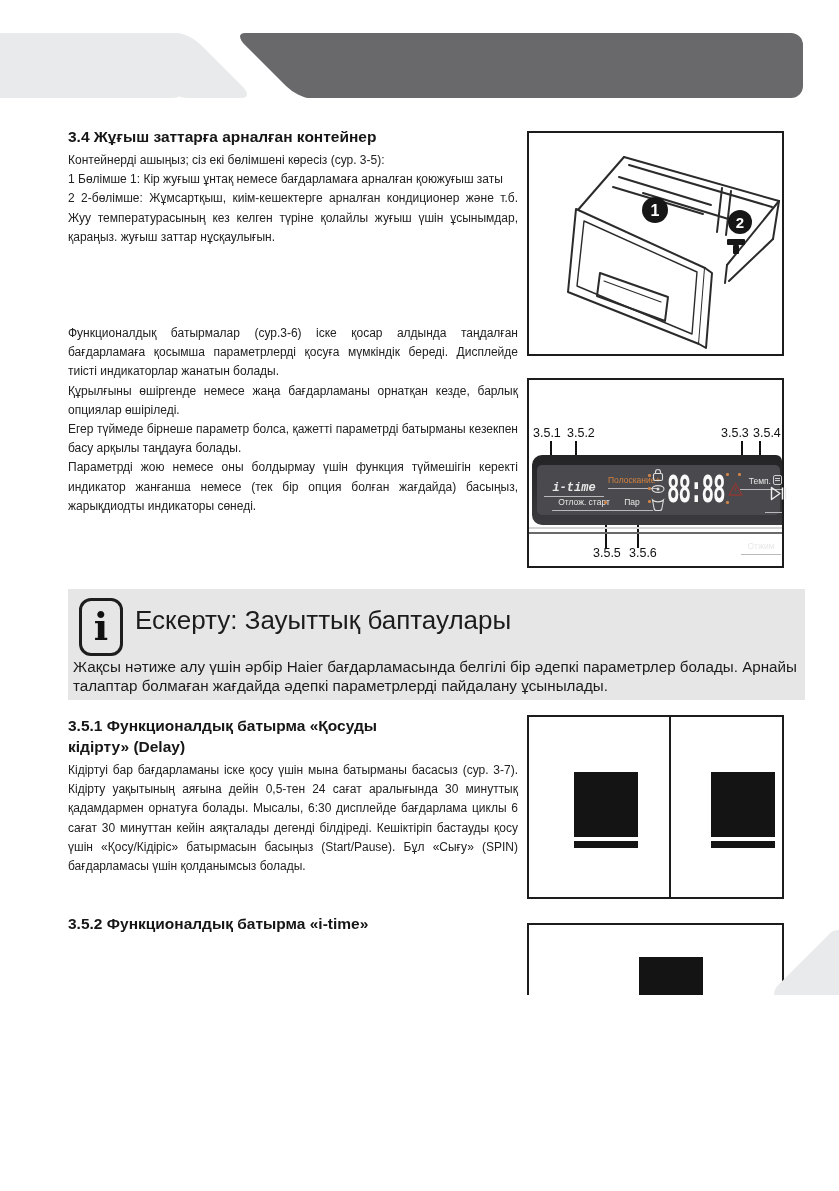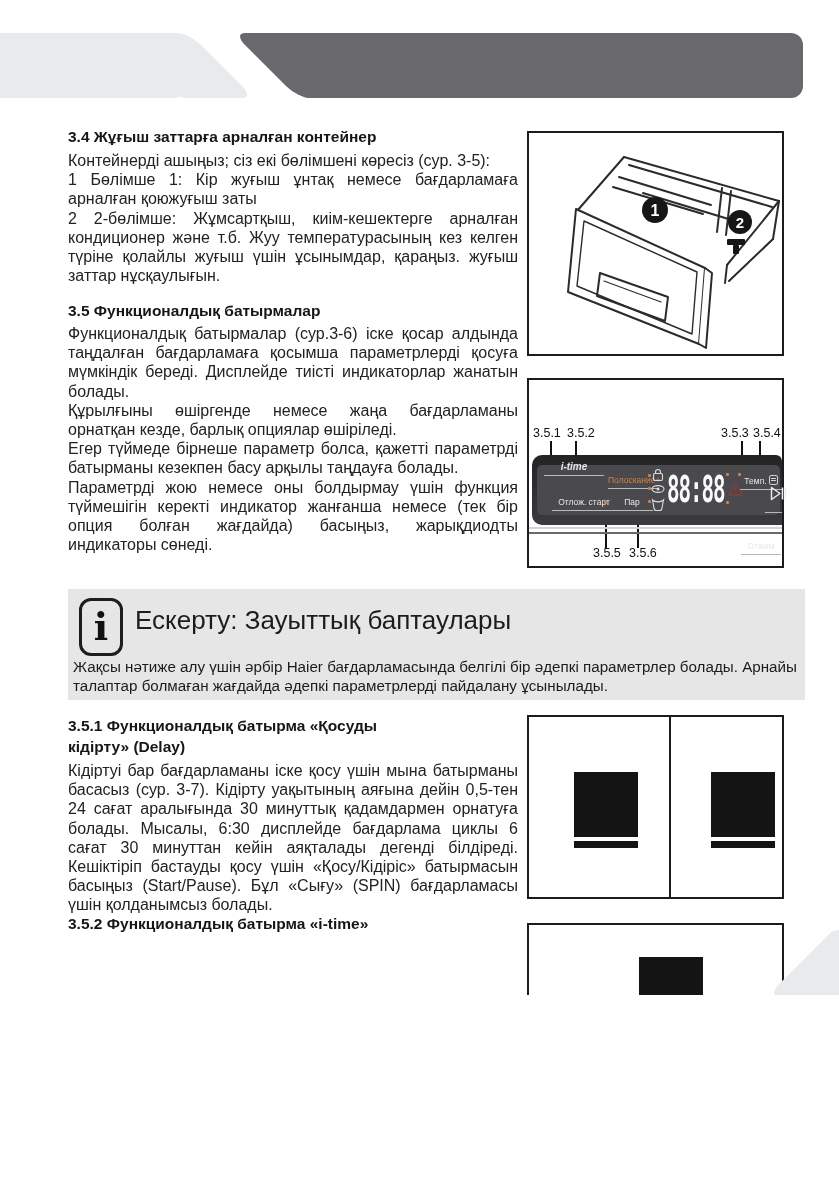--- a/index.html
+++ b/index.html
@@ -15,21 +15,21 @@
   .band-dark-skew{left:233px;width:92px;background:#69696c;border-radius:12px;
                   transform:skewX(45deg);transform-origin:left top;}
 
   
   .corner-decor{position:absolute;right:-50px;bottom:-50px;width:100px;height:100px;
                 background:#e9eaeb;transform:rotate(45deg);border-radius:14px;}
 
   
   .sec-h{position:absolute;left:68px;width:452px;font-weight:bold;font-size:15.5px;
          line-height:21px;color:#161616;white-space:pre-line;}
-  .sec-p{position:absolute;left:68px;width:450px;font-size:16px;line-height:19.2px;
+  .sec-p{position:absolute;left:68px;width:450px;font-size:12px;line-height:19.2px;
          text-align:justify;color:#222;white-space:pre-line;}
 
   
   .note{position:absolute;left:68px;top:589px;width:737px;height:111px;background:#e6e6e6;}
   .note-icon{position:absolute;left:11px;top:9px;width:38px;height:52px;
              border:3px solid #1d1d1d;border-radius:12px;display:flex;align-items:center;
              justify-content:center;font-family:"DejaVu Serif",serif;font-weight:bold;
              font-size:38px;line-height:1;color:#111;}
   .note-title{position:absolute;left:67px;top:16px;font-size:26px;color:#1c1c1c;}
   .note-body{position:absolute;left:5px;top:68px;width:727px;font-size:15.2px;
@@ -43,25 +43,25 @@
   #fig-single{left:527px;top:923px;width:257px;height:136px;}
 
   
   .callout{position:absolute;font-size:12.5px;color:#111;}
   .cline{position:absolute;width:1.5px;background:#111;}
   .wm-panel{position:absolute;left:3px;top:75px;width:250px;height:70px;
             background:linear-gradient(#232326,#3c3c40);border-radius:10px 6px 0 10px;}
   .wm-face{position:absolute;left:5px;top:10px;width:243px;height:50px;background:#4a4a4e;border-radius:5px;}
   .pbtn{position:absolute;color:#e8e8e8;text-align:center;border-bottom:1px solid #b9b9bb;
         padding-bottom:3px;font-size:8.5px;line-height:10px;white-space:nowrap;overflow:visible;}
-  .pbtn-itime{left:12px;width:60px;top:7px;font-size:10px;font-style:italic;font-weight:bold;}
+  .pbtn-itime{left:12px;width:60px;top:28px;font-size:12px;font-style:italic;font-weight:bold;font-family:Liberation Mono, monospace;}
   .pbtn-delay{left:20px;width:64px;top:42px;}
   .pbtn-rinse{left:76px;width:50px;top:20px;color:#d08040;}
   .pbtn-steam{left:79px;width:42px;top:42px;}
-  .pbtn-temp{left:208px;width:42px;top:20px;}
+  .pbtn-temp{left:208px;width:42px;top:20px;text-align:right;}
   .pbtn-spin{left:209px;width:40px;top:42px;margin-top:44px;}
   .temp-ic{display:inline-block;width:7px;height:8px;border:1px solid #cfcfcf;border-radius:2px;
            vertical-align:-1px;margin-left:2px;position:relative;}
   .temp-ic::before{content:"";position:absolute;left:1px;right:1px;top:2px;height:1px;background:#cfcfcf;}
   .temp-ic::after{content:"";position:absolute;left:1px;right:1px;top:4px;height:1px;background:#cfcfcf;}
   .status-icons{position:absolute;left:119px;top:13px;}
   .seg-display{position:absolute;left:135px;top:12px;font-family:"DejaVu Sans Mono",monospace;
                font-weight:bold;font-size:38px;line-height:44px;color:#fafafa;letter-spacing:-2px;
                transform:scaleX(0.55);transform-origin:left top;}
   .warn{position:absolute;left:196px;top:27px;}
@@ -84,21 +84,20 @@
   <div class="band band-light-main"></div>
   <div class="band band-light-skew"></div>
   <div class="band band-dark-skew"></div>
   <div class="band band-dark-main"></div>
 
   <div class="sec-h" style="top:126px">3.4 Жұғыш заттарға арналған контейнер</div>
   <div class="sec-p" style="top:151px">Контейнерді ашыңыз; сіз екі бөлімшені көресіз (сур. 3-5):
 1 Бөлімше 1: Кір жуғыш ұнтақ немесе бағдарламаға арналған қоюжуғыш заты
 2 2-бөлімше: Жұмсартқыш, киім-кешектерге арналған кондиционер және т.б. Жуу температурасының кез келген түріне қолайлы жуғыш үшін ұсынымдар, қараңыз. жуғыш заттар нұсқаулығын.</div>
 
-  <div class="sec-h" style="top:300px">3.5 Функционалдық батырмалар</div>
   <div class="sec-p" style="top:324px">Функционалдық батырмалар (сур.3-6) іске қосар алдында таңдалған бағдарламаға қосымша параметрлерді қосуға мүмкіндік береді. Дисплейде тиісті индикаторлар жанатын болады.
 Құрылғыны өшіргенде немесе жаңа бағдарламаны орнатқан кезде, барлық опциялар өшіріледі.
 Егер түймеде бірнеше параметр болса, қажетті параметрді батырманы кезекпен басу арқылы таңдауға болады.
 Параметрді жою немесе оны болдырмау үшін функция түймешігін керекті индикатор жанғанша немесе (тек бір опция болған жағдайда) басыңыз, жарықдиодты индикаторы сөнеді.</div>
 
   <div class="note">
     <div class="note-icon">
       <span>i</span>
     </div>
     <div class="note-title">Ескерту: Зауыттық баптаулары</div>

